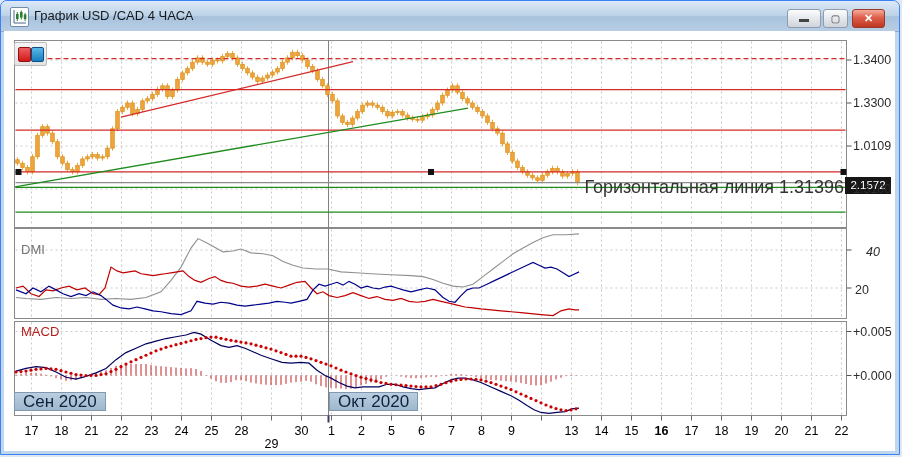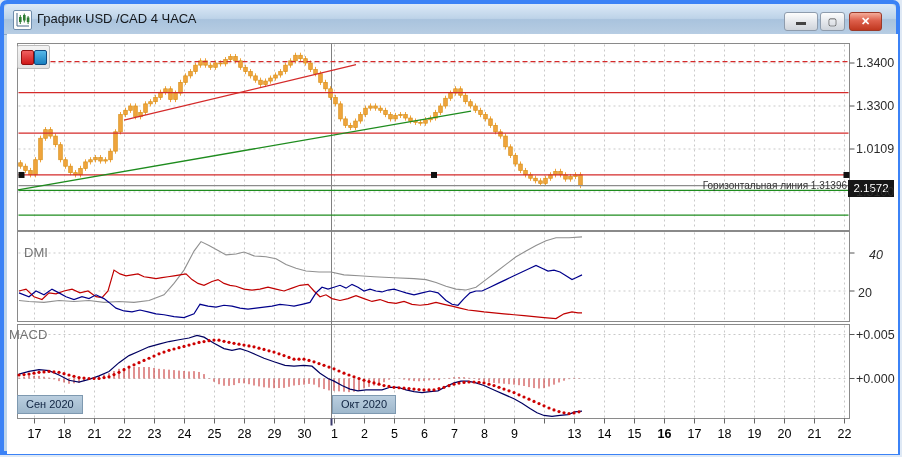--- a/index.html
+++ b/index.html
@@ -1,18 +1,18 @@
 <!DOCTYPE html>
 <html><head>
 <meta charset="utf-8">
 <style>
   html,body{margin:0;padding:0;width:902px;height:457px;overflow:hidden;
     font-family:"Liberation Sans",sans-serif;background:#dfe9f5;}
   #window{position:absolute;left:0;top:0;width:900px;height:455px;
-    border:4px solid #3b82f6;border-radius:7px 7px 0 0;
+    border:1px solid #3b82f6;border-radius:7px 7px 0 0;
     background:#BFD6EC;box-sizing:border-box;}
   #titlebar{position:absolute;left:0;top:0;right:0;height:30px;
     border-radius:6px 6px 0 0;
     background:linear-gradient(#DCE9F7,#BDD3E8 48%,#A9C3DD 52%,#B7CDE3);
     border-bottom:1px solid #8FA8C4;}
   #title-icon{position:absolute;left:9px;top:6px;width:17px;height:18px;
     background:#fdfdfd;border:1px solid #6f8cab;border-radius:2px;}
   #title-text{position:absolute;left:33px;top:7px;font-size:13px;color:#15181c;}
   .winbtn{position:absolute;top:8px;height:19px;box-sizing:border-box;
     border:1px solid #8E9CAD;border-radius:3px;text-align:center;
@@ -30,26 +30,26 @@
   .abs{position:absolute;}
   #mini-toolbar{position:absolute;left:10px;top:11px;width:31px;height:22px;
     background:linear-gradient(#F4F4F4,#E2E2E2);border:1px solid #bbb;
     border-radius:2px;}
   .mini-btn{position:absolute;top:4px;width:11px;height:13px;border-radius:2px;}
   #mini-red{left:3px;background:linear-gradient(#F06060,#D01818);border:1px solid #901010;}
   #mini-blue{left:16px;background:linear-gradient(#58B8E8,#1880C0);border:1px solid #104A80;}
   .price-label,.ind-label,.x-label{font-size:12.5px;color:#2b2b2b;}
   .x-label{width:28px;text-align:center;color:#000000;}
   #dmi-label{left:17px;top:211px;font-size:13px;color:#737373;}
-  #macd-label{left:2px;top:293px;font-size:13px;color:#737373;}
+  #macd-label{left:17px;top:293px;font-size:13px;color:#b91c1c;}
   .month-box{position:absolute;top:361px;height:17px;line-height:17px;
-    padding:0 8px;font-size:11px;color:#0e2240;
+    padding:0 8px;font-size:17px;color:#0e2240;
     background:linear-gradient(#BACEDF,#9FB8CC);border:1px solid #7E99B0;}
   #hline-label{position:absolute;left:520px;top:146px;width:320px;
-    text-align:right;font-size:10px;color:#333;}
+    text-align:right;font-size:18px;color:#333;}
   #price-badge{position:absolute;left:841px;top:146px;width:46px;height:17px;
     background:#161616;color:#fff;font-size:11.5px;line-height:17px;
     text-align:center;}
 </style>
 </head>
 <body>
 
 <div id="window">
   <div id="titlebar">
     <span id="title-icon">
@@ -698,21 +698,21 @@
         <div class="abs price-label" style="left: 849px; top: 293.5px;">+0.005</div>
         <div class="abs price-label" style="left: 849px; top: 337.5px;">+0.000</div>
         <div class="abs x-label" style="left: 13.5px; top: 393px;">17</div>
         <div class="abs x-label" style="left: 43.5px; top: 393px;">18</div>
         <div class="abs x-label" style="left: 73.5px; top: 393px;">21</div>
         <div class="abs x-label" style="left: 103.5px; top: 393px;">22</div>
         <div class="abs x-label" style="left: 133.5px; top: 393px;">23</div>
         <div class="abs x-label" style="left: 163.5px; top: 393px;">24</div>
         <div class="abs x-label" style="left: 193.5px; top: 393px;">25</div>
         <div class="abs x-label" style="left: 223.5px; top: 393px;">28</div>
-        <div class="abs x-label" style="left: 253.5px; top: 393px;">29</div>
+        <div class="abs x-label" style="left: 253.5px; top: 406px;">29</div>
         <div class="abs x-label" style="left: 283.5px; top: 393px;">30</div>
         <div class="abs x-label" style="left: 313.5px; top: 393px;">1</div>
         <div class="abs x-label" style="left: 343.5px; top: 393px;">2</div>
         <div class="abs x-label" style="left: 373.5px; top: 393px;">5</div>
         <div class="abs x-label" style="left: 403.5px; top: 393px;">6</div>
         <div class="abs x-label" style="left: 433.5px; top: 393px;">7</div>
         <div class="abs x-label" style="left: 463.5px; top: 393px;">8</div>
         <div class="abs x-label" style="left: 493.5px; top: 393px;">9</div>
         <div class="abs x-label" style="left: 523.5px; top: 393px; margin-top: 44px;">12</div>
         <div class="abs x-label" style="left: 553.5px; top: 393px;">13</div>

